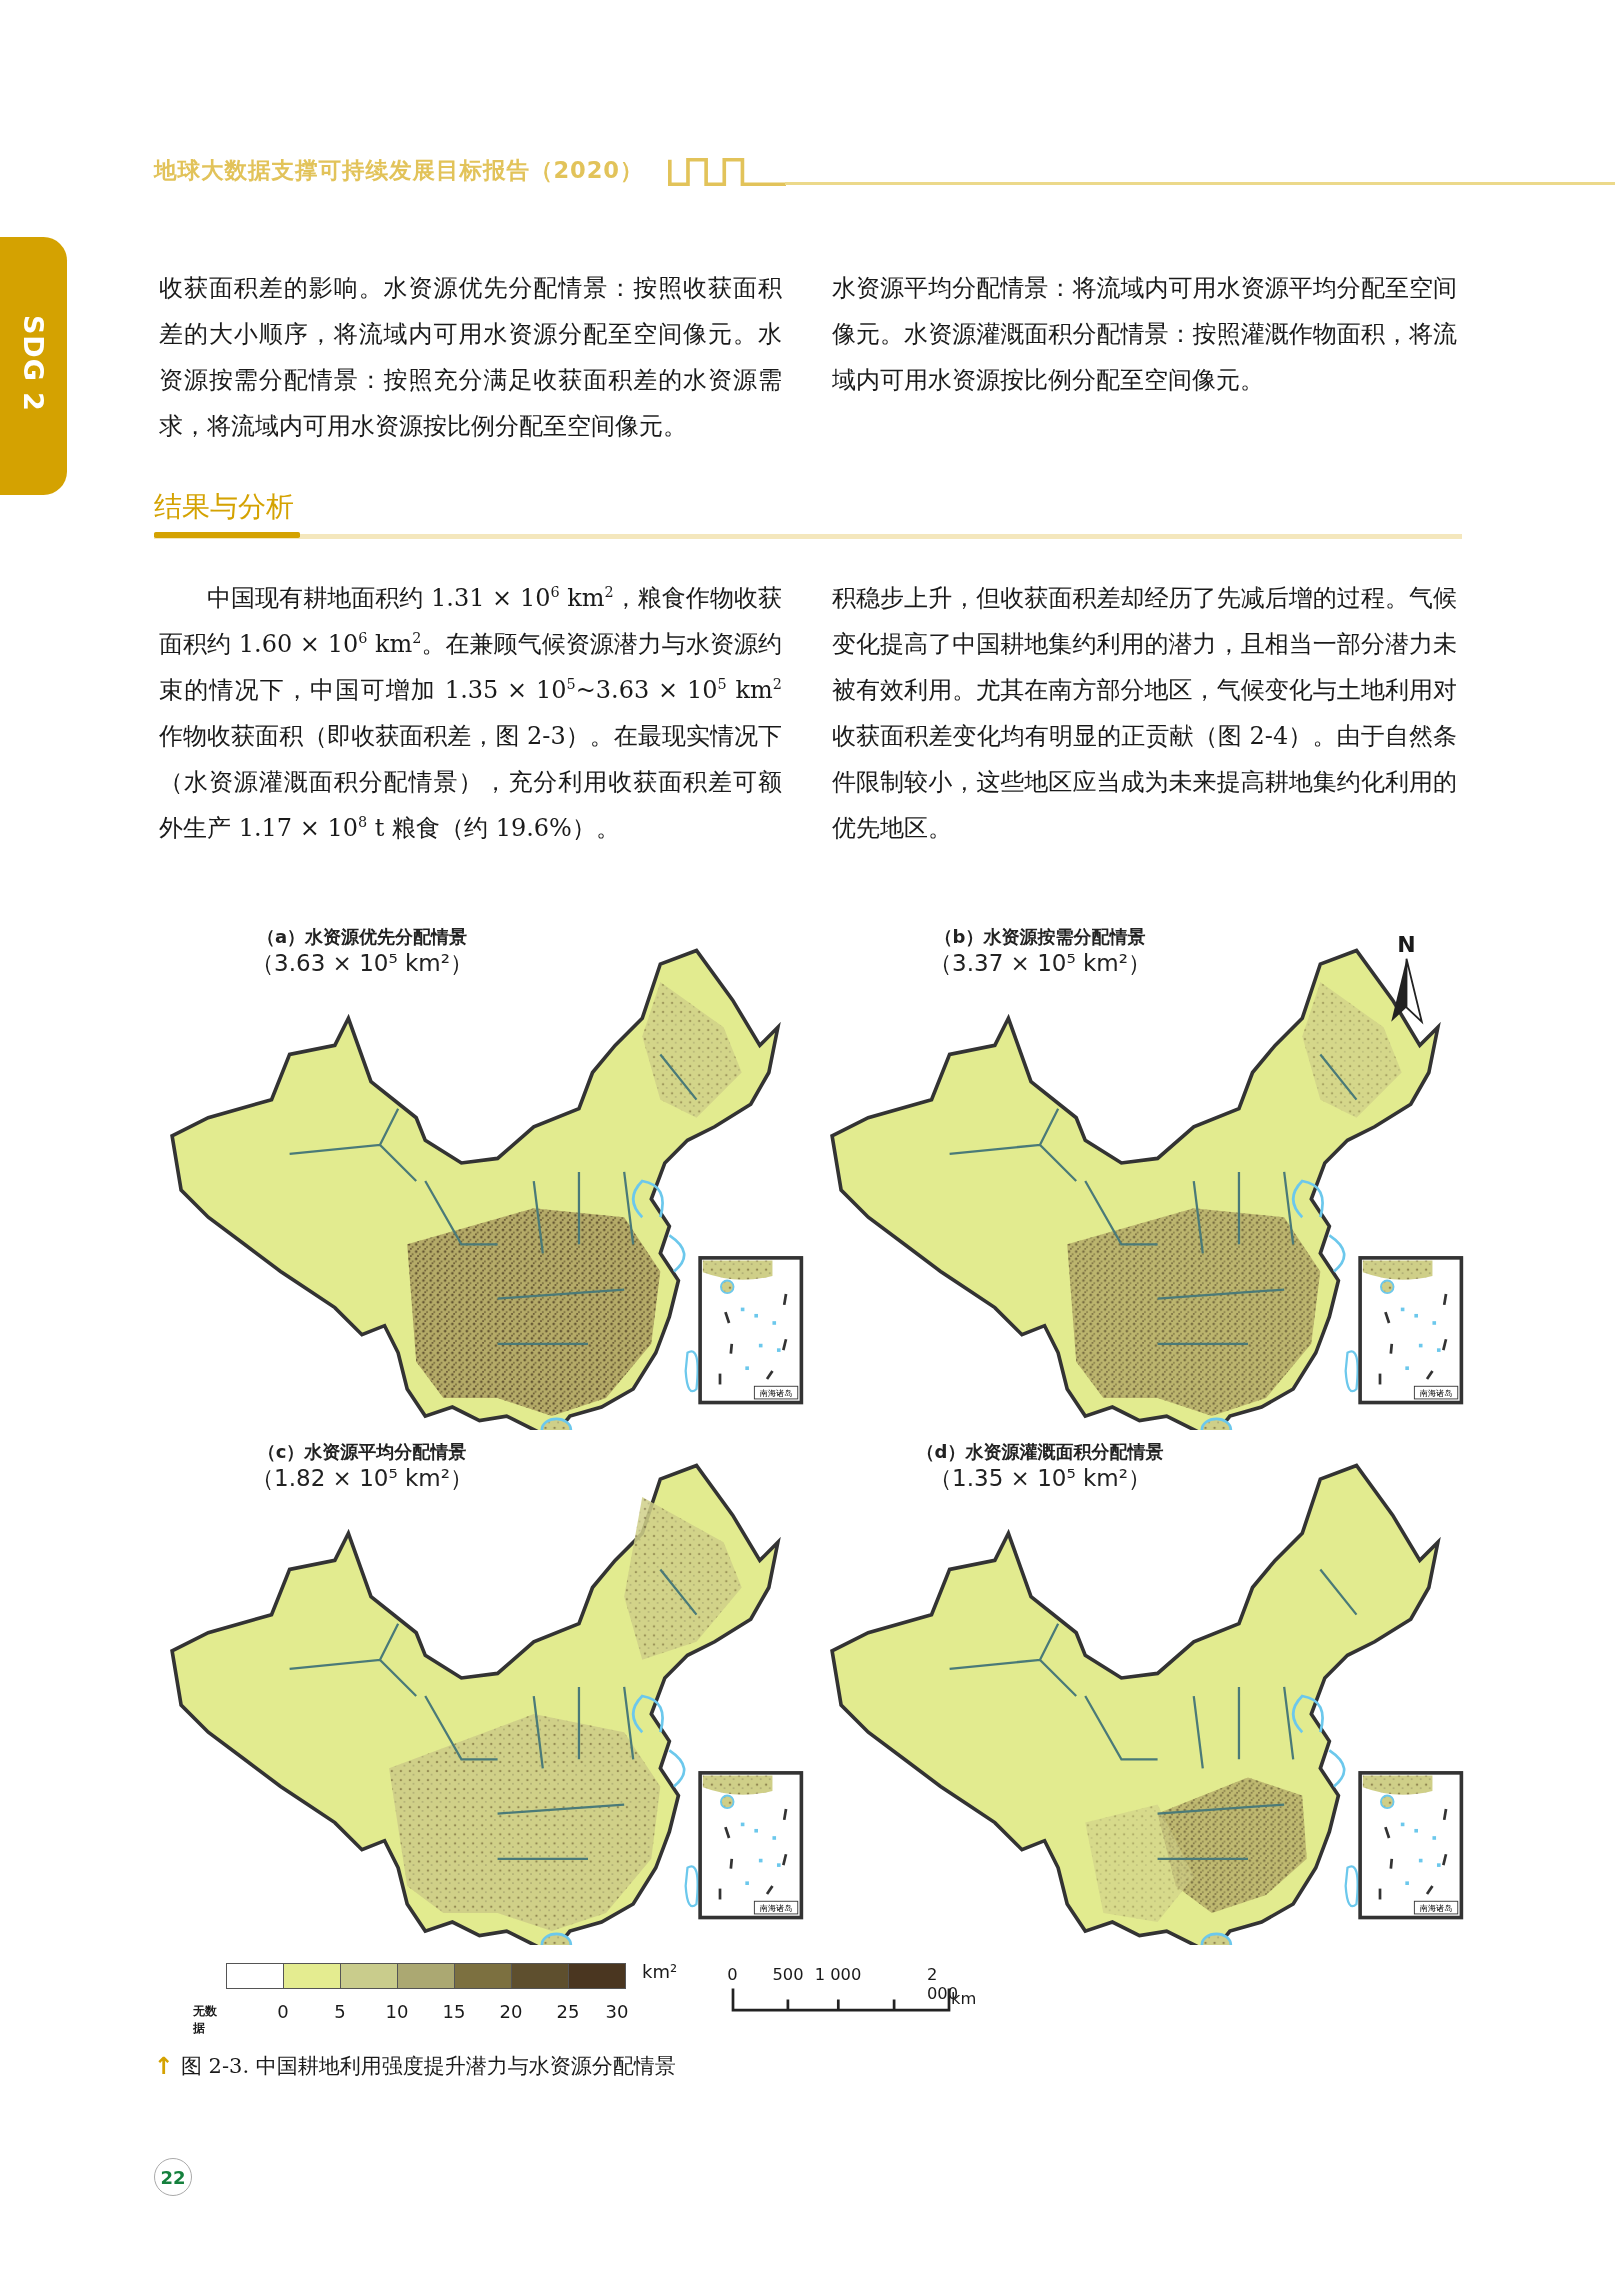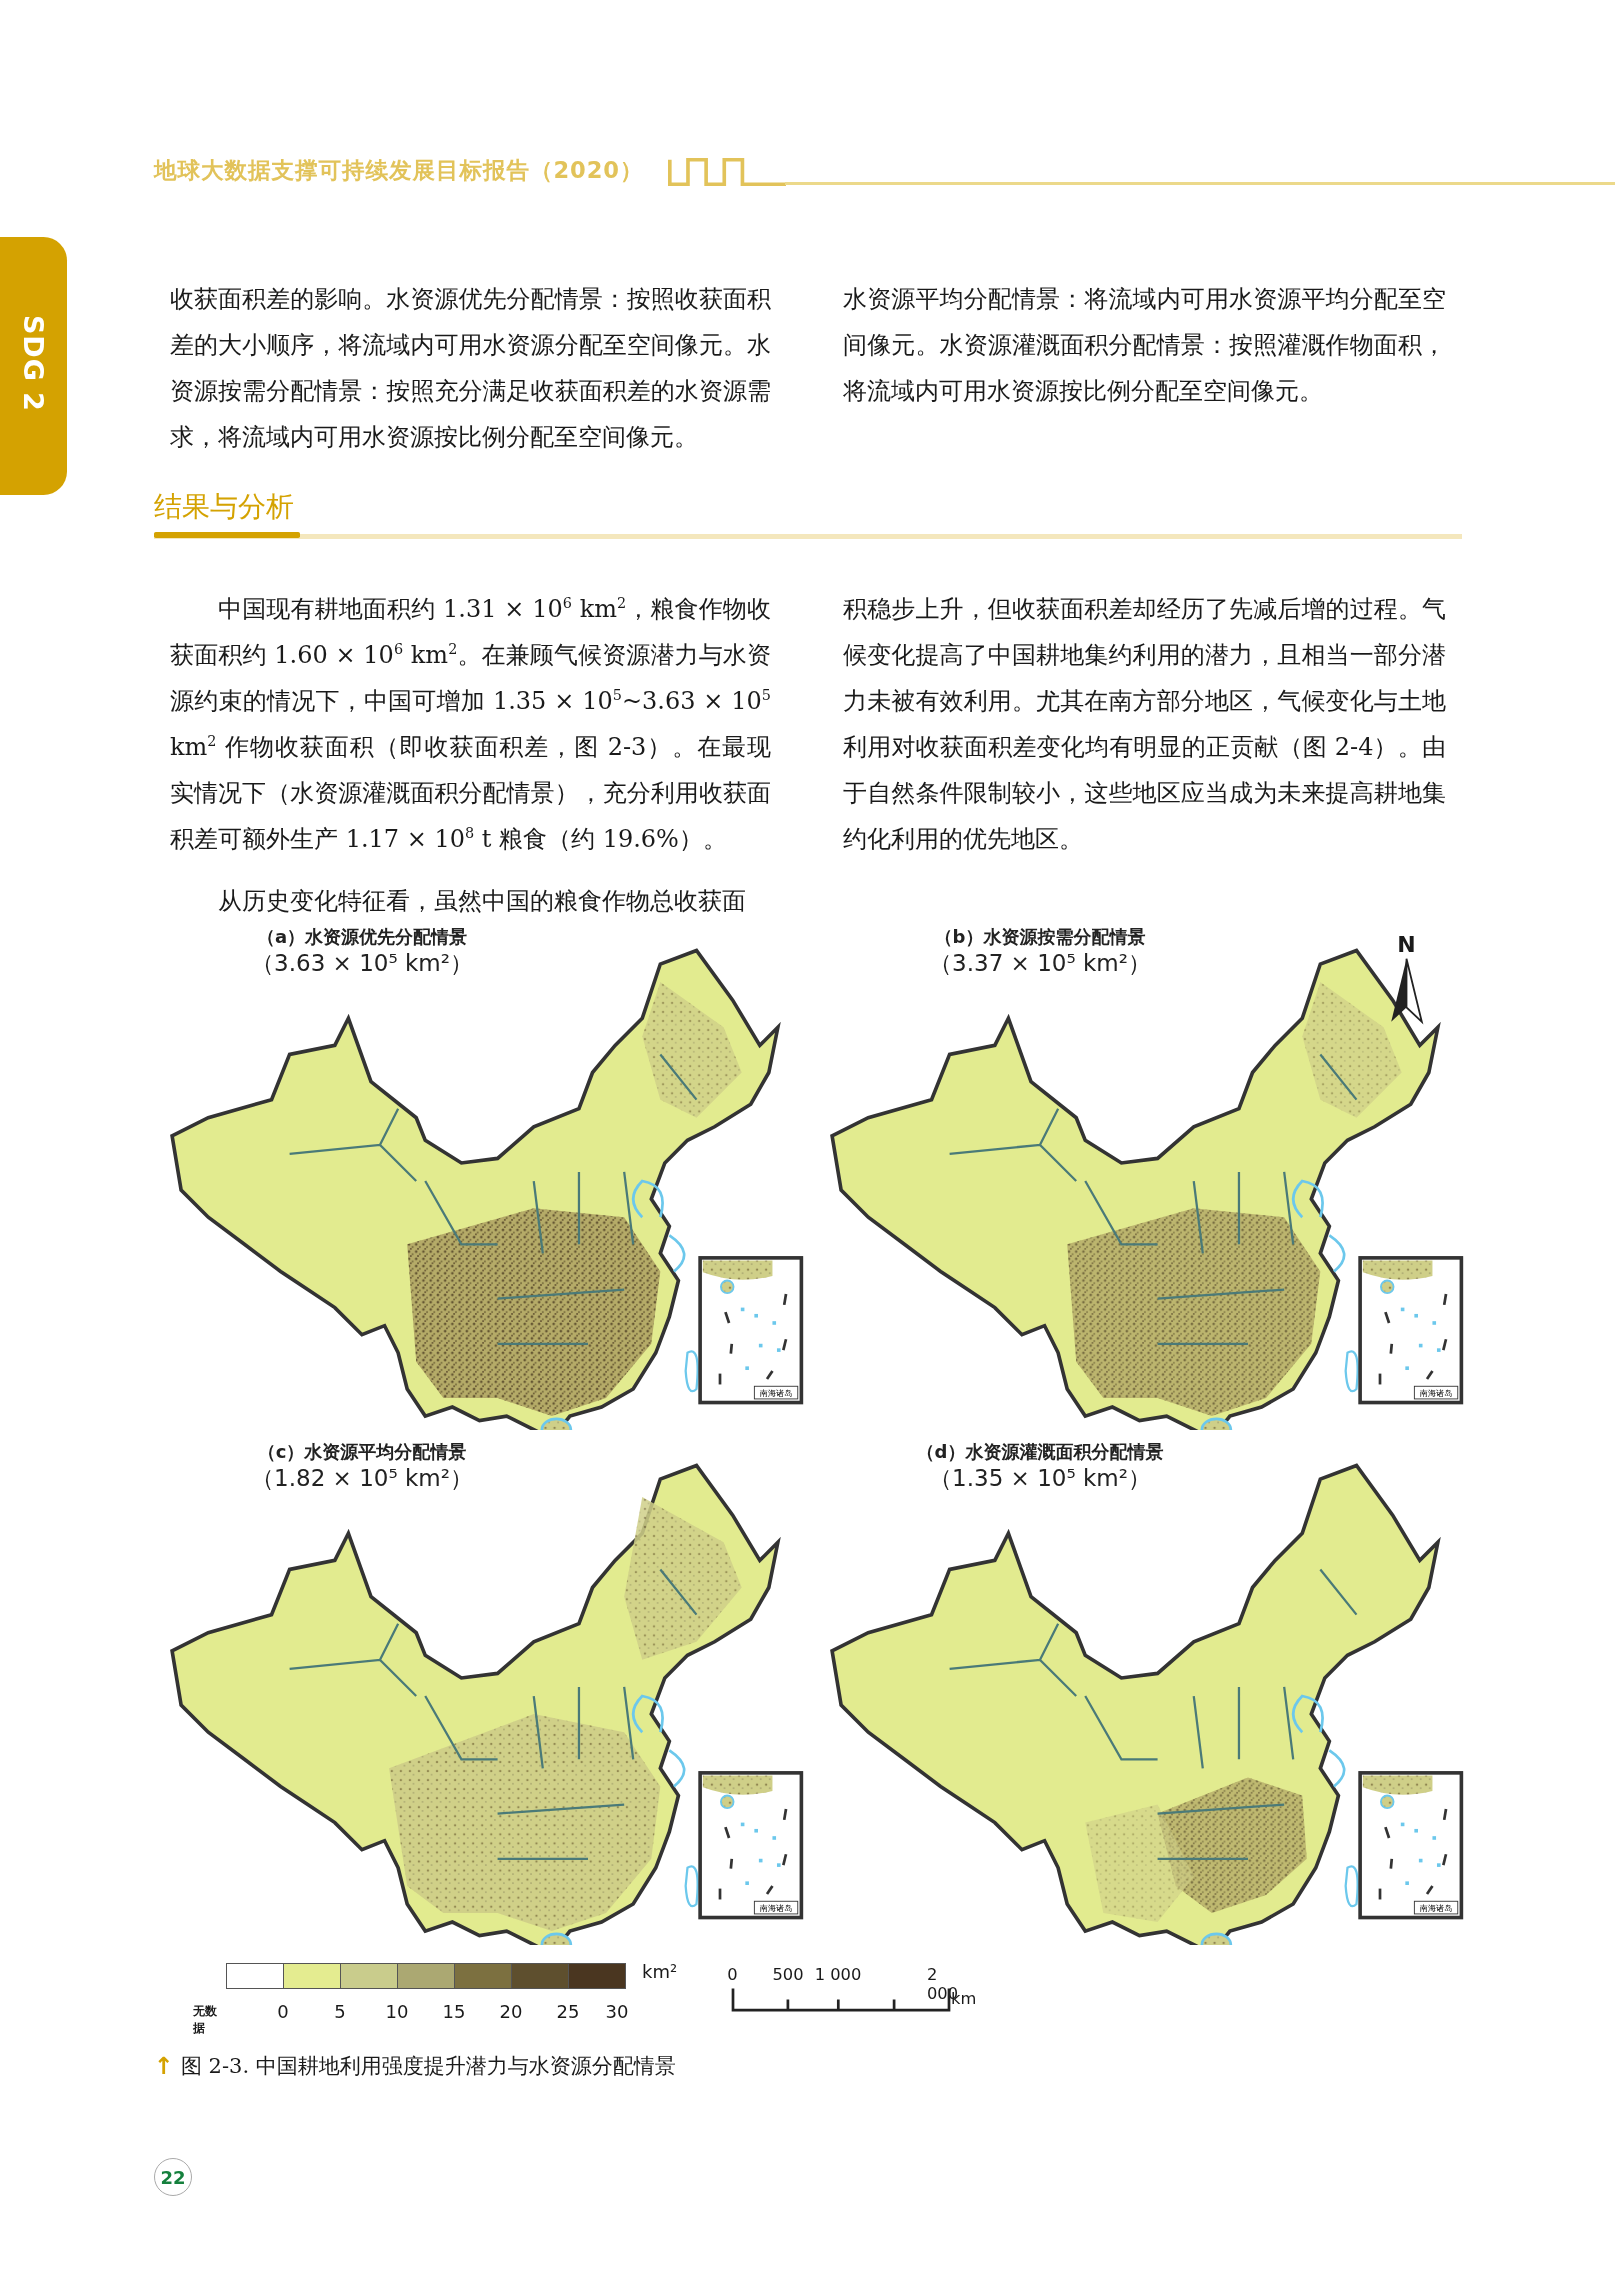--- a/index.html
+++ b/index.html
@@ -10,21 +10,21 @@
   .header-deco { position:absolute; left:668px; top:156px; }
   .header-line { position:absolute; left:785px; top:182px; width:830px; height:2.7px; background:#ecd98a; }
 
   .side-tab { position:absolute; left:0; top:237px; width:67px; height:258px; background:#d4a201;
               border-radius:0 23.5px 23.5px 0; }
   .side-tab-label { position:absolute; left:20px; top:72px; width:27px; height:109px; color:#fff;
               font-family:"DejaVu Sans","Liberation Sans",sans-serif; font-weight:bold; font-size:27px;
               writing-mode:vertical-rl; display:flex; align-items:center; justify-content:center; letter-spacing:0.9px; }
 
   .col { position:absolute; font-size:24px; line-height:46px; text-align:justify; }
-  .col p { margin:16px; }
+  .col p { margin:5px; }
   .col-left-top { left:154px; top:260px; width:633px; }
   .col-right-top { left:827px; top:260px; width:635px; }
   .indent { text-indent:2em; }
 
   .section-heading { position:absolute; left:154px; top:488px; color:#d4a201; font-family:"DejaVu Sans","Liberation Sans",sans-serif;
             font-weight:normal; font-size:28px; }
   .section-rule-thin { position:absolute; left:154px; top:534px; width:1308px; height:4.5px; background:#f4e7bd; }
   .section-rule-thick { position:absolute; left:154px; top:532px; width:146px; height:6.3px; background:#d4a201; border-radius:1.8px; }
 
   .col-left-body { left:154px; top:570px; width:633px; }
@@ -85,21 +85,20 @@
 <div class="col col-right-top">
   <p>水资源平均分配情景：将流域内可用水资源平均分配至空间像元。水资源灌溉面积分配情景：按照灌溉作物面积，将流域内可用水资源按比例分配至空间像元。</p>
 </div>
 
 <div class="section-heading">结果与分析</div>
 <div class="section-rule-thin"></div>
 <div class="section-rule-thick"></div>
 
 <div class="col col-left-body">
   <p class="indent"><span>中国现有耕地面积约 1.31 × 10</span><sup>6</sup><span> km</span><sup>2</sup><span>，粮食作物收获面积约 1.60 × 10</span><sup>6</sup><span> km</span><sup>2</sup><span>。在兼顾气候资源潜力与水资源约束的情况下，中国可增加 1.35 × 10</span><sup>5</sup><span>~3.63 × 10</span><sup>5</sup><span> km</span><sup>2</sup><span> 作物收获面积（即收获面积差，图 2-3）。在最现实情况下（水资源灌溉面积分配情景），充分利用收获面积差可额外生产 1.17 × 10</span><sup>8</sup><span> t 粮食（约 19.6%）。</span></p>
-  <p class="indent">从历史变化特征看，虽然中国的粮食作物总收获面</p>
 </div>
 <div class="col col-right-body">
   <p>积稳步上升，但收获面积差却经历了先减后增的过程。气候变化提高了中国耕地集约利用的潜力，且相当一部分潜力未被有效利用。尤其在南方部分地区，气候变化与土地利用对收获面积差变化均有明显的正贡献（图 2-4）。由于自然条件限制较小，这些地区应当成为未来提高耕地集约化利用的优先地区。</p>
 </div>
 
 <svg width="0" height="0" style="position:absolute">
   <defs>
     <pattern id="speckle" width="8" height="8" patternUnits="userSpaceOnUse">
       <rect width="8" height="8" fill="#b3a866"></rect>
       <circle cx="2" cy="2" r="1.5" fill="#5e4f2e"></circle>

